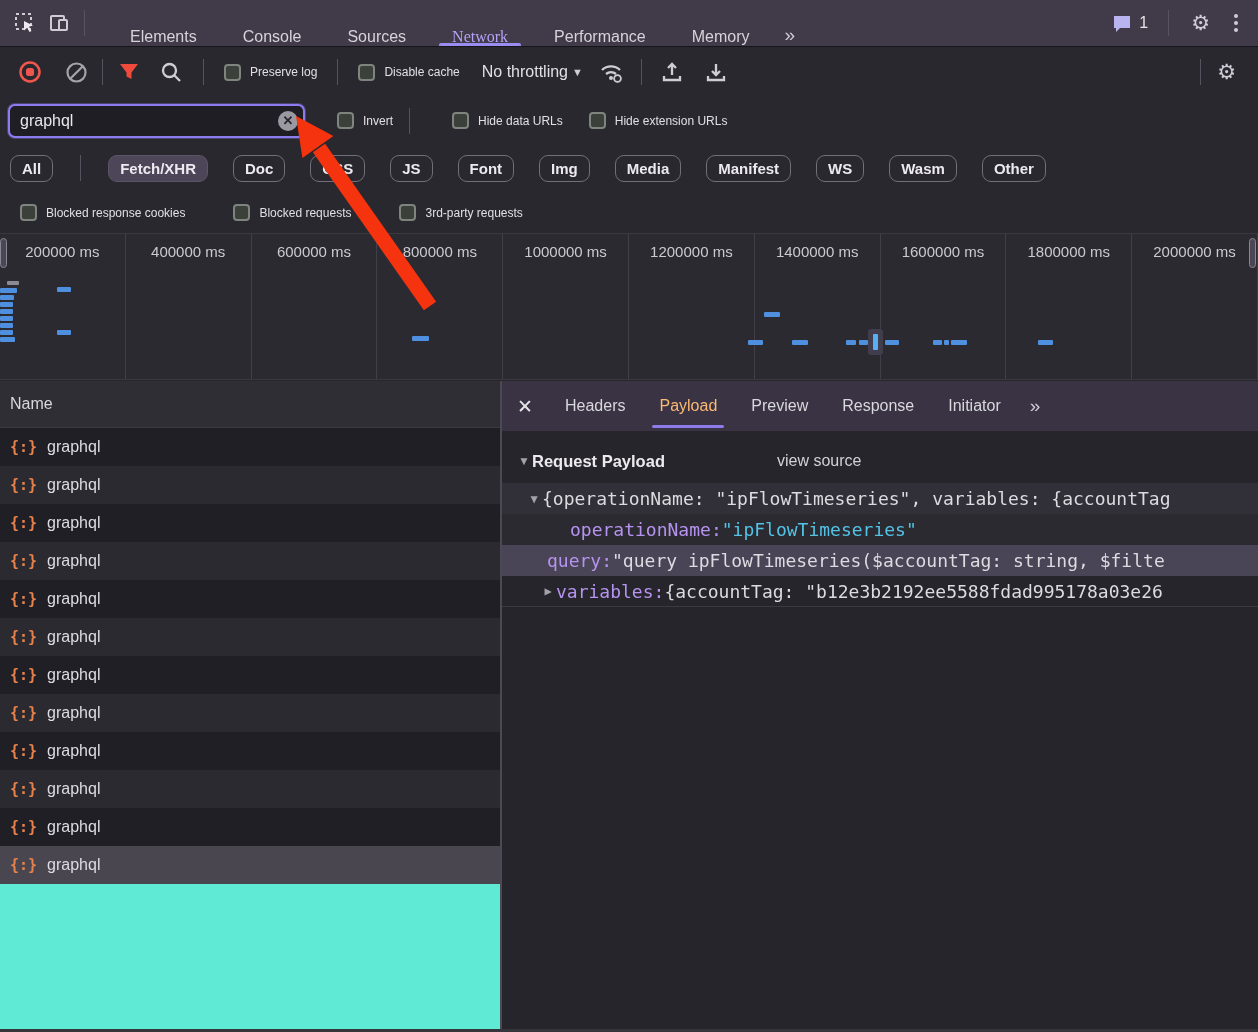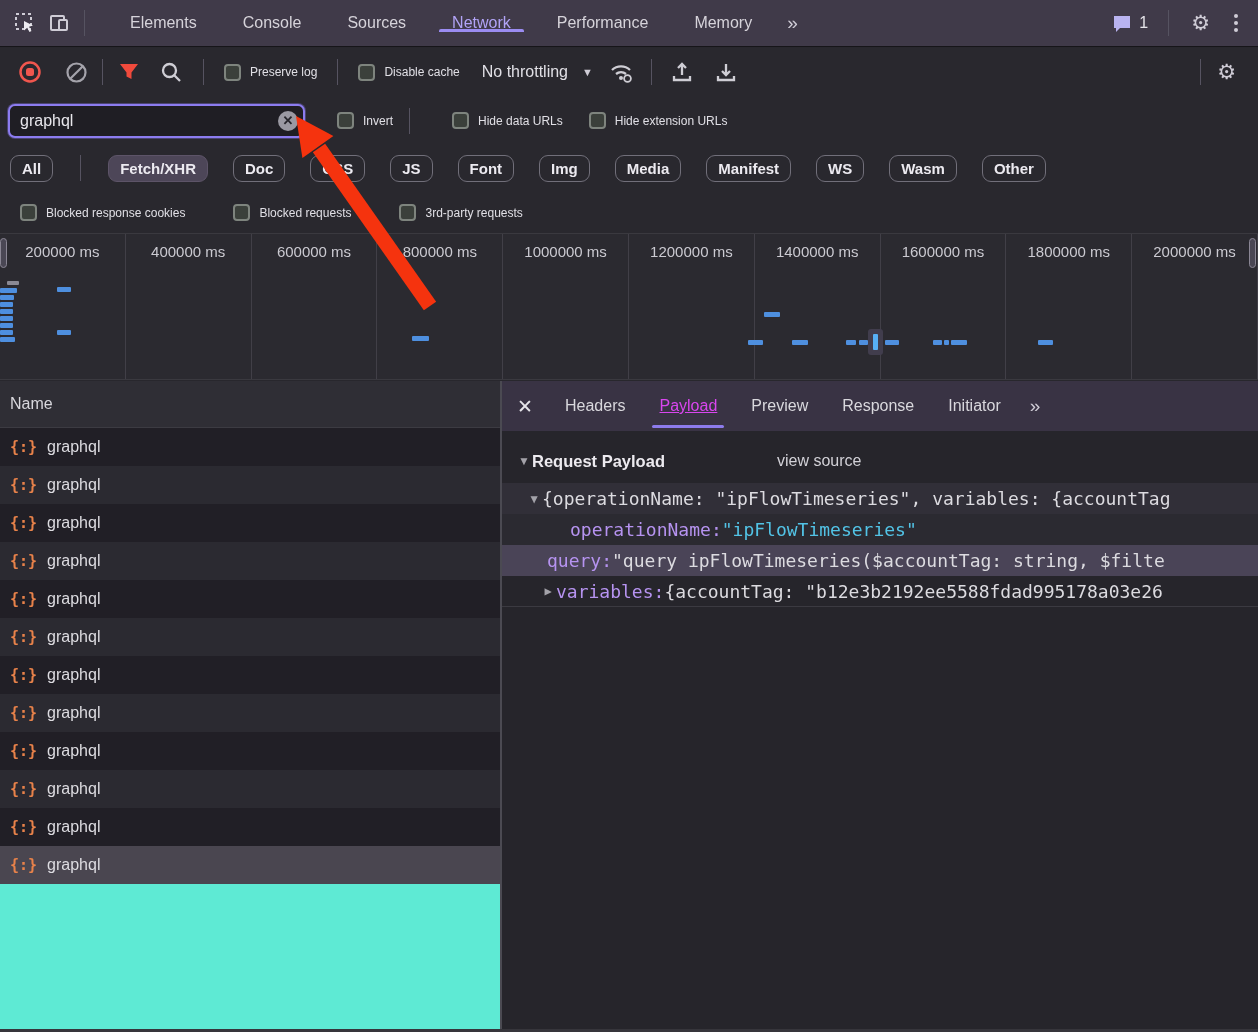--- a/index.html
+++ b/index.html
@@ -6,42 +6,42 @@
   html,body{background:#1b1a1f;}
   .devtools{position:relative;width:1258px;height:1032px;background:#28272d;
     font-family:"Liberation Sans",sans-serif;color:#dddce2;overflow:hidden;}
 
   
   .tabbar{position:absolute;left:0;top:0;width:100%;height:47px;background:#403a49;
     display:flex;align-items:center;border-bottom:1px solid #161519;}
   .tabbar .icon-btn{width:34px;height:34px;display:flex;align-items:center;justify-content:center;
     color:#cfccd6;flex:0 0 auto;cursor:pointer;}
   .vdiv{width:1px;height:26px;background:#565361;margin:0 8px;flex:0 0 auto;}
-  .tabs{display:flex;height:100%;align-items:center;margin-left:14px;}
+  .tabs{display:flex;height:100%;align-items:flex-end;margin-left:14px;}
   .tab{display:flex;align-items:center;padding:0 23px;font-size:16px;color:#d6d3da;
     position:relative;cursor:pointer;white-space:nowrap;}
-  .tab.active{color:#b1a3f6;}
+  .tab.active{color:#b1a3f6;font-family:Liberation Serif, serif;}
   .tab.active::after{content:"";position:absolute;left:10px;right:10px;bottom:0;height:3px;
     background:#9b8cf2;border-radius:2px 2px 0 0;}
   .tab-more{font-size:19px;color:#cfccd6;padding:0 12px;cursor:pointer;}
   .tabbar-right{margin-left:auto;display:flex;align-items:center;gap:6px;padding-right:10px;}
   .issues{display:flex;align-items:center;gap:7px;cursor:pointer;padding:0 6px;}
   .issues .count{font-size:16px;color:#e4e3e8;}
   .kebab{display:flex;flex-direction:column;gap:3px;padding:6px 10px;cursor:pointer;}
   .kebab i{width:4px;height:4px;border-radius:50%;background:#cfccd6;}
   .gear-glyph{font-size:21px;color:#cfccd6;cursor:pointer;padding:0 8px;}
 
   
   .nettoolbar{position:absolute;left:0;top:48px;width:100%;height:48px;background:#29282e;
     display:flex;align-items:center;padding-left:12px;}
   .tool{width:36px;height:36px;display:flex;align-items:center;justify-content:center;cursor:pointer;flex:0 0 auto;}
   .cb-row{display:flex;align-items:center;gap:9px;cursor:pointer;font-size:12px;color:#e0dfe5;
     white-space:nowrap;padding:0 6px;}
   .cb{width:17px;height:17px;border:2px solid #7e847e;border-radius:4px;background:#3b403b;flex:0 0 auto;}
-  .throttle{display:flex;align-items:center;gap:14px;font-size:16px;color:#e0dfe5;
+  .throttle{display:flex;align-items:center;gap:4px;font-size:16px;color:#e0dfe5;
     padding:0 10px 0 16px;cursor:pointer;white-space:nowrap;}
   .caret{font-size:11px;color:#cfccd6;}
   .spacer{flex:1;}
 
   
   .filterrow{position:absolute;left:0;top:96px;width:100%;height:49px;background:#29282e;
     display:flex;align-items:center;padding-left:8px;}
   .filter-input-wrap{position:relative;width:297px;height:34px;flex:0 0 auto;}
   .filter-input{width:100%;height:100%;background:#1f1e24;border:2px solid #8c7cf0;border-radius:7px;
     box-shadow:0 0 0 1px rgba(140,124,240,.35);color:#e8e7ec;font-size:16px;padding:0 34px 0 10px;
@@ -90,21 +90,21 @@
   .req-row.selected{background:#4a4650;}
   .req-icon{font-family:"DejaVu Sans Mono",monospace;font-size:15px;font-weight:bold;color:#e8824a;}
 
   
   .details{position:absolute;left:502px;top:381px;right:0;bottom:3px;background:#26252b;}
   .det-tabbar{height:50px;background:#393344;display:flex;align-items:center;}
   .det-close{width:46px;height:100%;display:flex;align-items:center;justify-content:center;
     font-size:19px;color:#e6e5ea;cursor:pointer;}
   .det-tab{height:100%;display:flex;align-items:center;padding:0 17px;font-size:16px;color:#d9d8dd;
     position:relative;cursor:pointer;white-space:nowrap;}
-  .det-tab.active{color:#d946ef;text-decoration:underline;}
+  .det-tab.active{color:#fdba74;}
   .det-tab.active::after{content:"";position:absolute;left:10px;right:10px;bottom:3px;height:3px;
     background:#8d7bec;border-radius:2px;}
   .payload{position:absolute;top:50px;left:0;right:0;bottom:0;background:#26252b;overflow:hidden;}
   .pl-header{display:flex;align-items:center;height:44px;margin-top:8px;}
   .tri{color:#a3a2a9;font-size:12px;width:16px;text-align:center;flex:0 0 auto;}
   .pl-title{font-size:16.5px;font-weight:bold;color:#eceaef;}
   .pl-viewsource{font-size:16px;color:#d2d1d7;margin-left:112px;cursor:pointer;}
   .mono-row{height:31px;display:flex;align-items:center;font-family:"DejaVu Sans Mono",monospace;
     font-size:18px;color:#d8d7dc;white-space:nowrap;overflow:hidden;cursor:pointer;}
   .mono-row .tri{margin-left:24px;}

